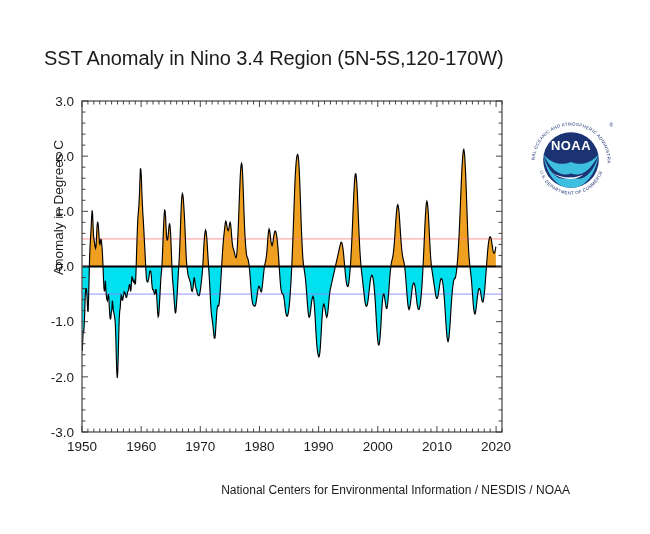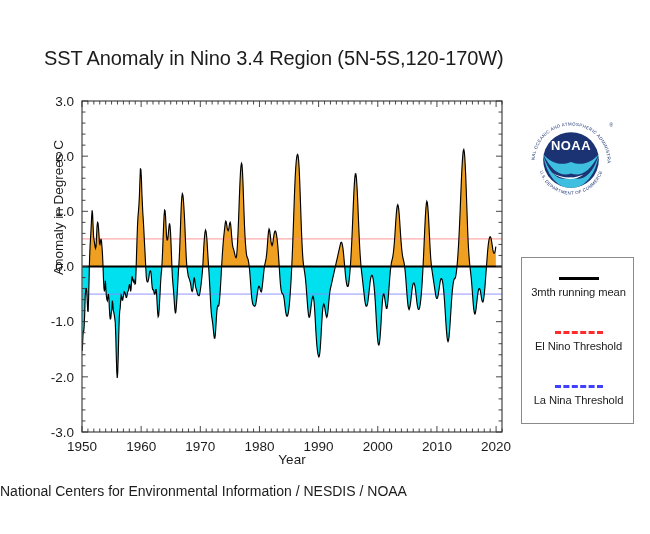--- a/index.html
+++ b/index.html
@@ -20,22 +20,22 @@
     font-size:20px;
     font-weight:400;
     letter-spacing:-0.1px;
     color:#1c1c1c;
     white-space:nowrap;
   }
 
   .footer-caption{
     position:absolute;
     left:0; top:483px; width:570px;
-    text-align:left;
-    font-size:14px;
+    text-align:right;
+    font-size:12px;
     color:#1c1c1c;
     white-space:nowrap;
   }
 
   .ylabel{
     position:absolute;
     left:-42px; top:200px;
     width:200px;
     transform:rotate(-90deg);
     transform-origin:center center;
@@ -100,21 +100,20 @@
 </style>
 </head>
 <body>
 
 <div id="page">
 
   <div class="chart-title">SST Anomaly in Nino 3.4 Region (5N-5S,120-170W)</div>
 
   <div class="ylabel">Anomaly in Degrees C</div>
 
-  <div class="xlabel">Year</div>
 
   <svg class="plot" width="650" height="534" aria-hidden="true">
     <defs>
       <clipPath id="plotclip">
           <rect x="82" y="101" width="420" height="331"></rect>
         </clipPath>
     </defs>
     <g id="svg-root">
         <rect x="82" y="101" width="420" height="331" fill="#ffffff"></rect>
         <g clip-path="url(#plotclip)">
@@ -393,36 +392,16 @@
       <path d="M 21,44 C 30,62 40,68 50,64 C 60,68 70,62 79,44
                C 70,54 60,56 50,52 C 40,56 30,54 21,44 Z" fill="#3fbfe0"></path>
       <path d="M 21,45 C 26,70 38,79 50,79 C 62,79 74,70 79,45
                C 72,66 62,73 50,68 C 38,73 28,66 21,45 Z" fill="#3fbfe0"></path>
       <path d="M 30,63 C 40,69 52,70 63,65 C 54,72 40,71 30,63 Z" fill="#ffffff"></path>
       <text x="50" y="40" text-anchor="middle" font-size="13.5" font-weight="bold" fill="#ffffff" font-family="Liberation Sans, sans-serif" letter-spacing="0.5">NOAA</text>
       <text x="90" y="16" font-size="5" fill="#1c3373" font-family="Liberation Sans, sans-serif">®</text>
     </svg>
   </div>
 
-  <div class="legend-box">
-    <div class="legend-entry" style="top:14px">
-      <span class="swatch">
-        <i class="sw-solid"></i>
-      </span>
-      <span class="lbl">3mth running mean</span>
-    </div>
-    <div class="legend-entry" style="top:68px">
-      <span class="swatch">
-        <i class="sw-dash-red"></i>
-      </span>
-      <span class="lbl">El Nino Threshold</span>
-    </div>
-    <div class="legend-entry" style="top:122px">
-      <span class="swatch">
-        <i class="sw-dash-blue"></i>
-      </span>
-      <span class="lbl">La Nina Threshold</span>
-    </div>
-  </div>
 
   <div class="footer-caption">National Centers for Environmental Information / NESDIS / NOAA</div>
 
 </div>
 
 </body></html>

